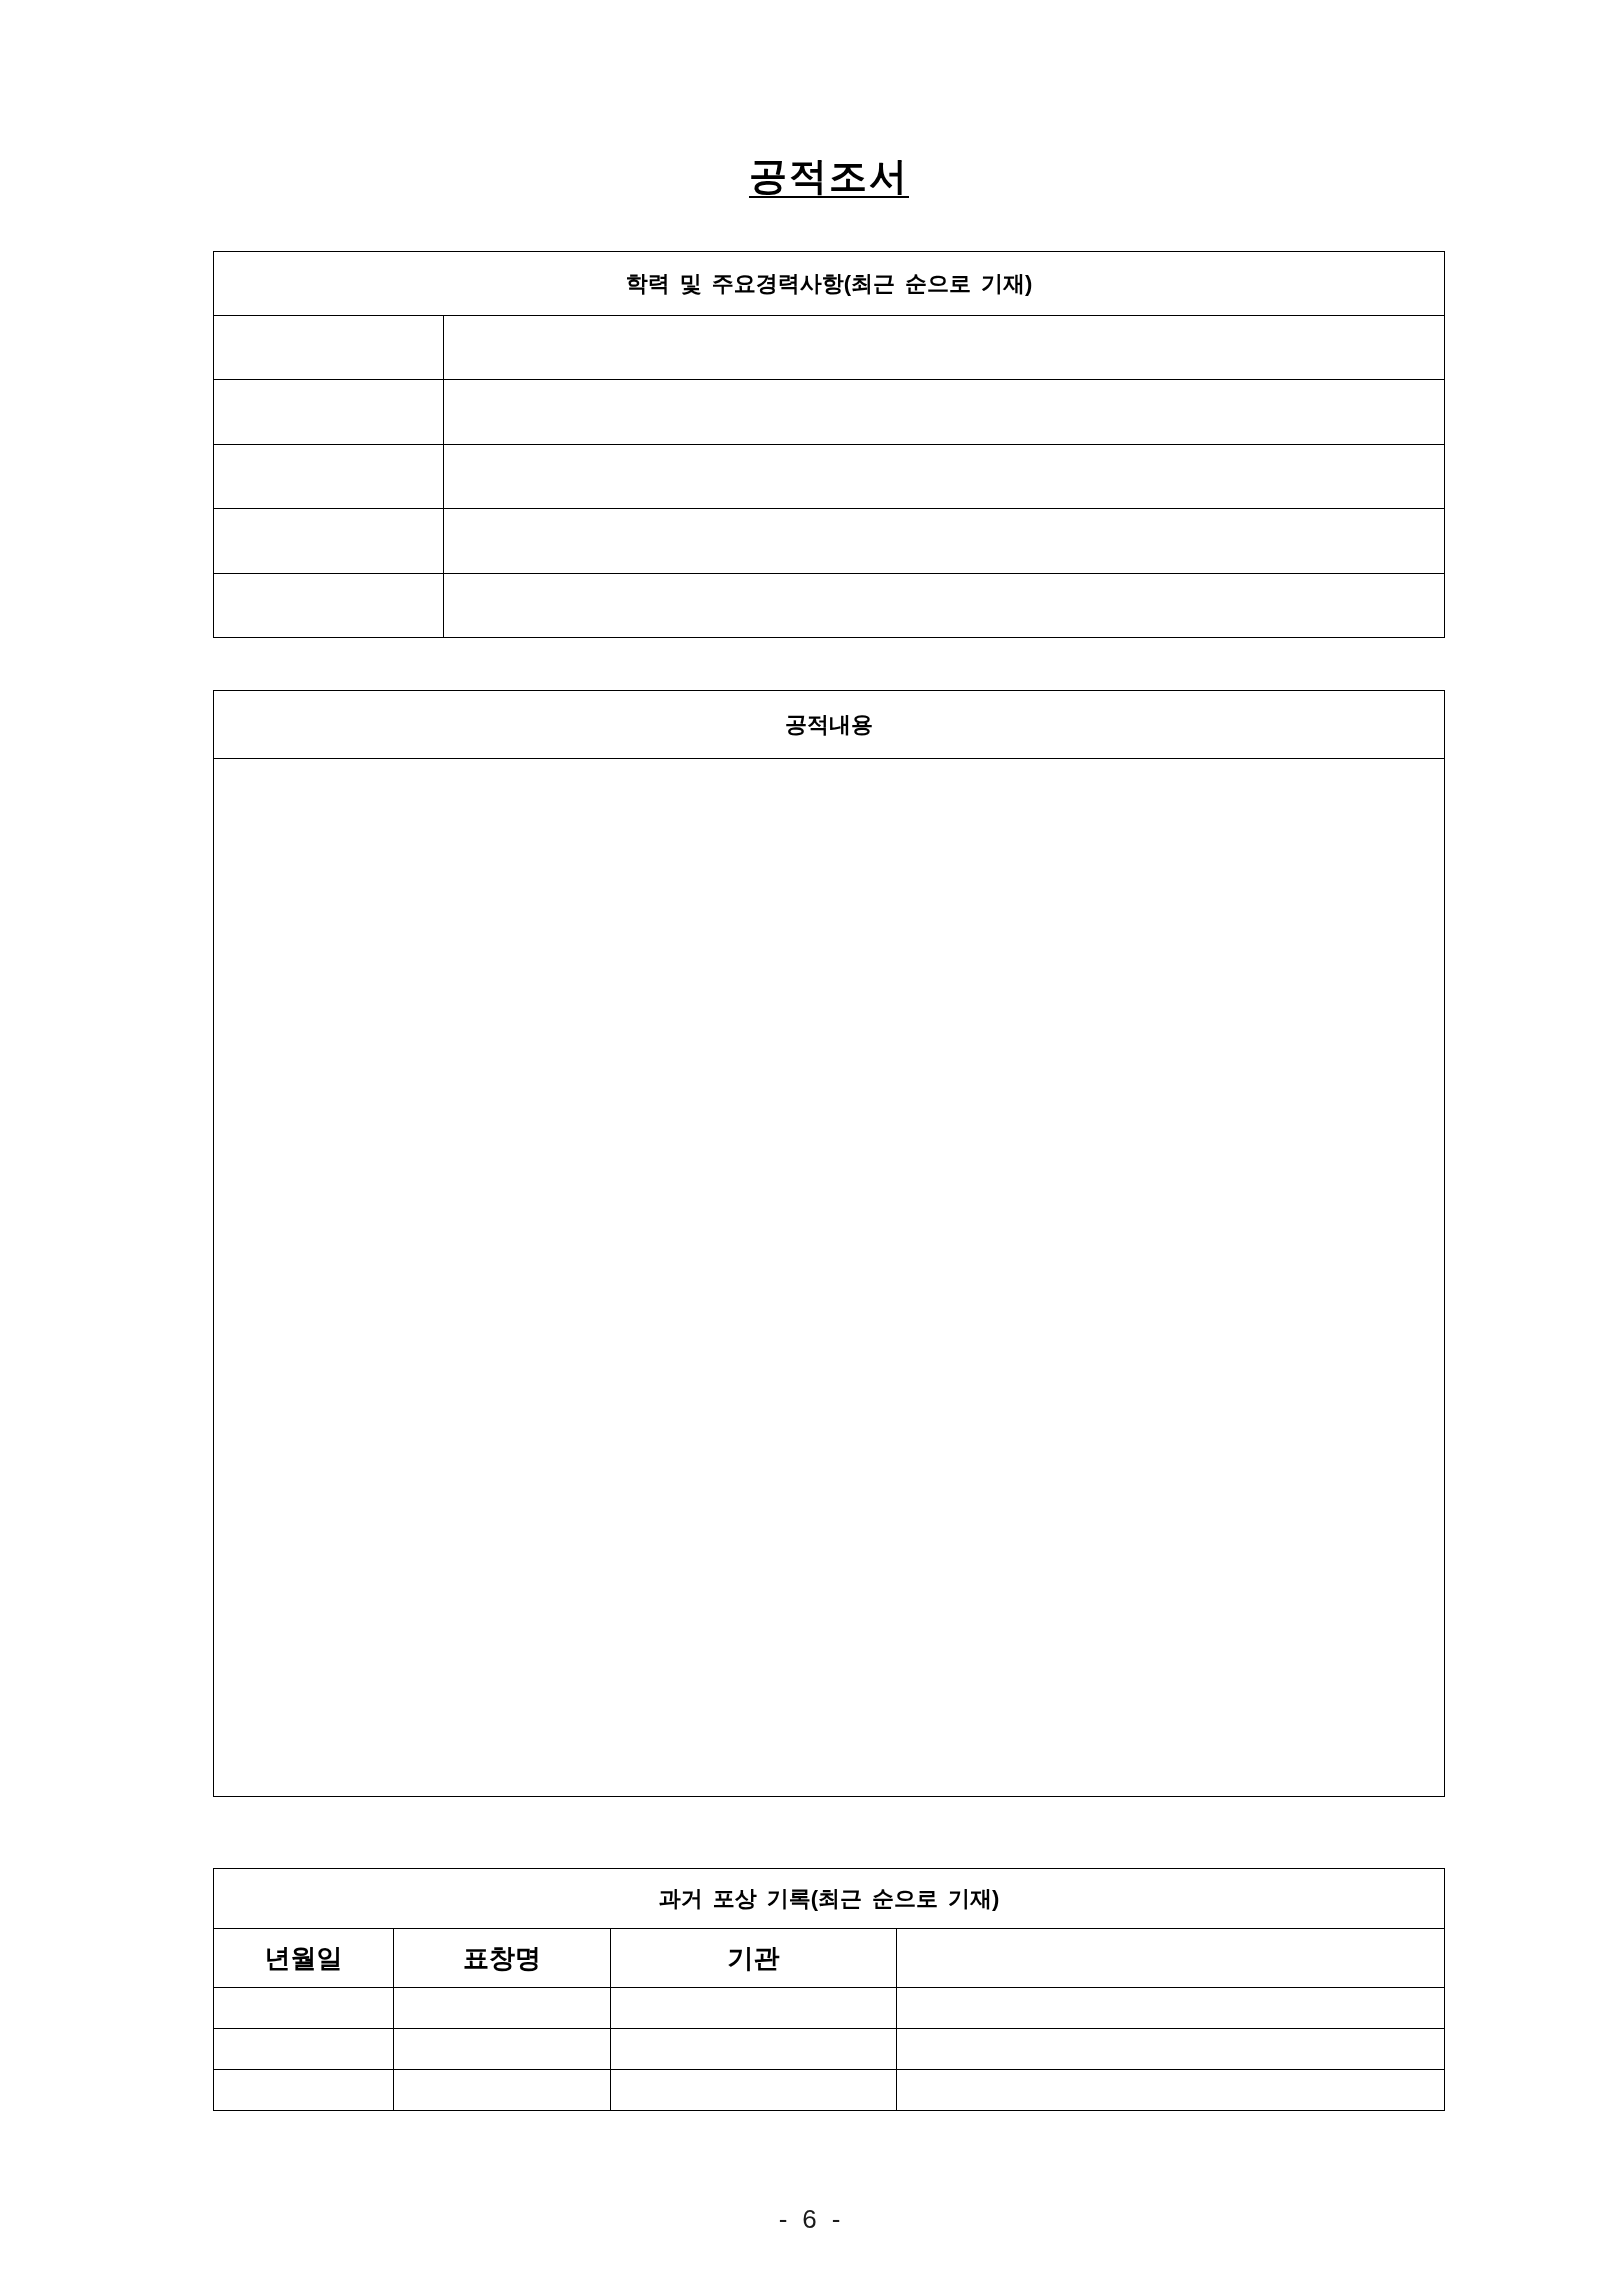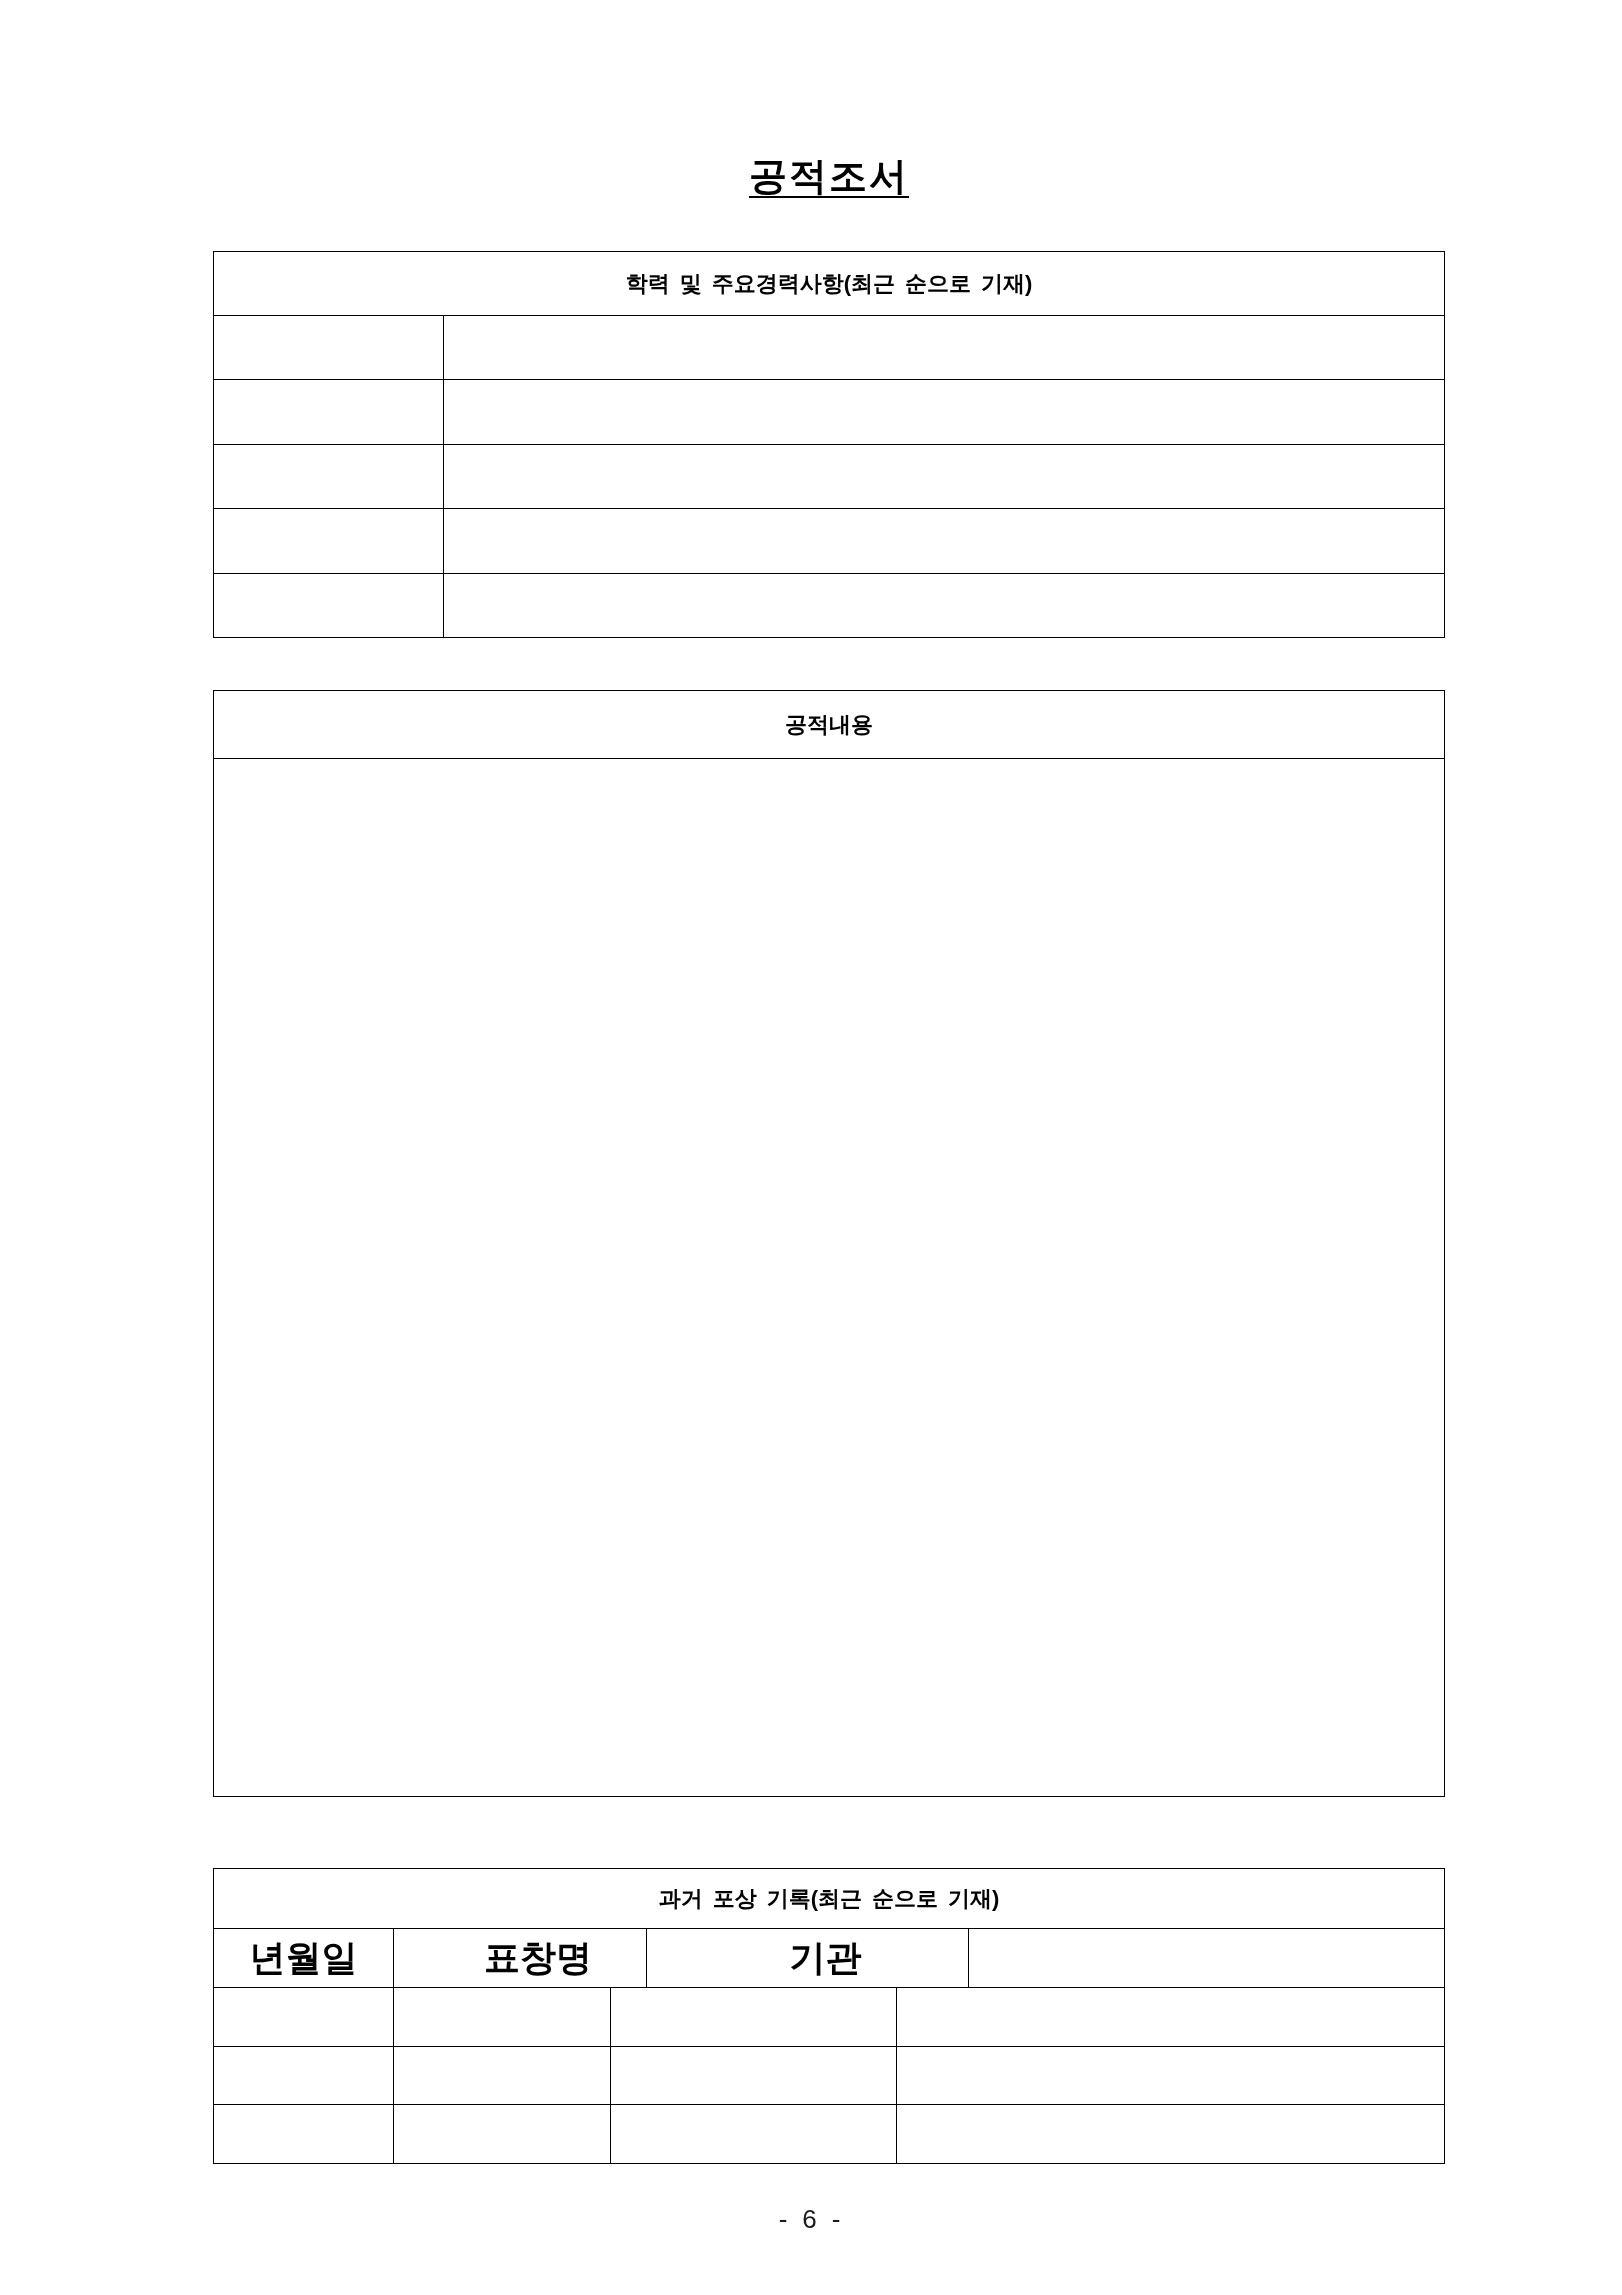--- a/index.html
+++ b/index.html
@@ -74,31 +74,30 @@
     box-sizing: border-box;
   }
   .edu-cell-desc { flex: 1 1 auto; }
 
   
   .merit-table { top: 690px; height: 1107px; }
   .merit-table .tbl-title-row { height: 68px; }
   .merit-body { flex: 1 1 auto; }
 
   
-  .awards-table { top: 1868px; height: 296px; }
+  .awards-table { top: 1868px; height: 243px; }
   .awards-table .tbl-title-row { height: 60px; }
   .awards-header-row {
     display: flex;
     height: 59px;
     flex: 0 0 auto;
     border-bottom: 1.3px solid #000;
     box-sizing: border-box;
-    font-size: 36px;
+    font-size: 26px;
     font-weight: bold;
-    gap: 36px;
   }
   .awards-row {
     display: flex;
     flex: 1 1 auto;
     border-bottom: 1.3px solid #000;
     box-sizing: border-box;
   }
   .awards-row:last-child { border-bottom: none; }
   .col-date   { width: 180px; border-right: 1.3px solid #000; box-sizing: border-box; }
   .col-award  { width: 217px; border-right: 1.3px solid #000; box-sizing: border-box; font-family: Liberation Mono, monospace; }

